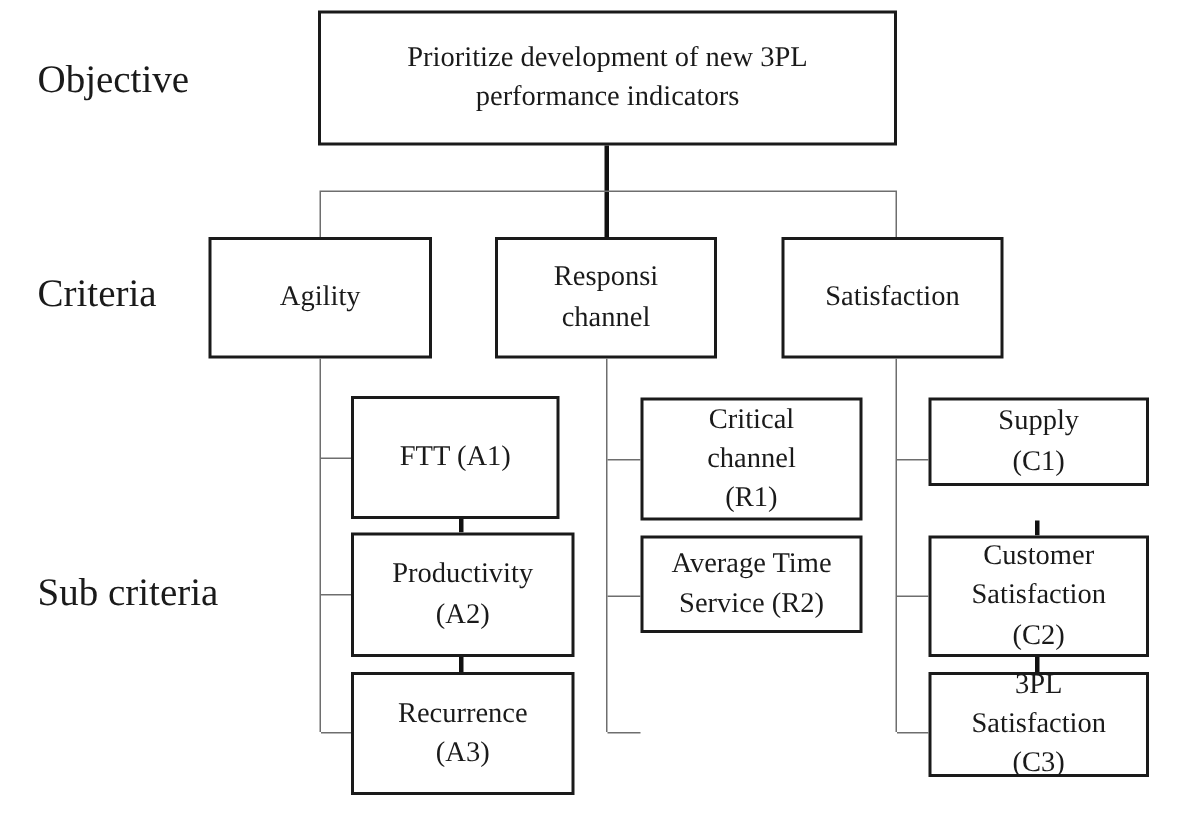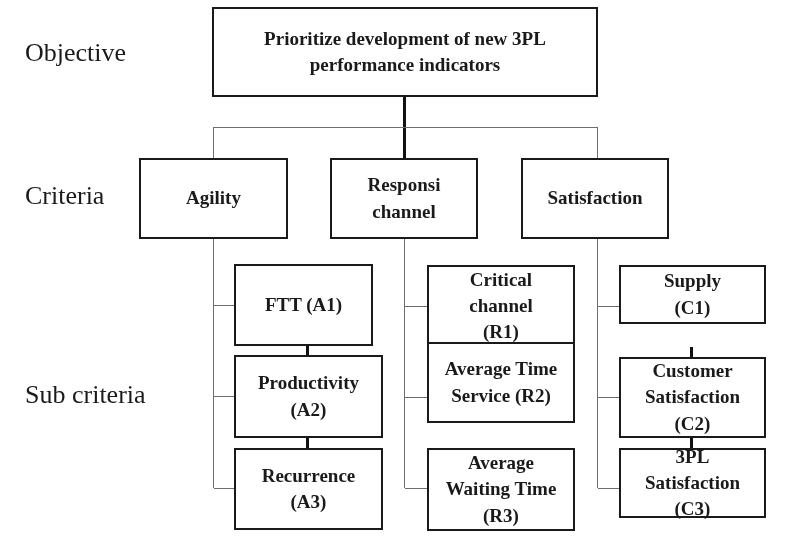--- a/index.html
+++ b/index.html
@@ -29,21 +29,20 @@
     border: 2px solid var(--box_border, #1a1a1a);
     background: #ffffff;
     display: flex;
     align-items: center;
     justify-content: center;
     text-align: center;
     font-size: 19px;
     line-height: 1.38;
     white-space: pre-line;
     padding: 2px;
-    font-weight: bold;
   }
   .line {
     position: absolute;
     background: var(--connector_thin, #6e6e6e);
   }
   .line.thick {
     background: var(--connector_thick, #111111);
   }
 </style>
 </head>
@@ -89,25 +88,22 @@
 
   <div class="node" style="left:234px;top:264px;width:139px;height:82px">FTT (A1)</div>
   <div class="node" style="left:234px;top:355px;width:149px;height:83px">Productivity
 (A2)</div>
   <div class="node" style="left:234px;top:448px;width:149px;height:82px">Recurrence
 (A3)</div>
 
   <div class="node" style="left:427px;top:265px;width:148px;height:82px">Critical
 channel
 (R1)</div>
-  <div class="node" style="left:427px;top:342px;width:148px;height:81px">Average Time
+  <div class="node" style="left:427px;top:357px;width:148px;height:65px">Average Time
 Service (R2)</div>
-  <div class="node" style="left:427px;top:448px;width:148px;height:83px">Average
-Waiting Time
-(R3)</div>
 
   <div class="node" style="left:619px;top:265px;width:147px;height:59px">Supply
 (C1)</div>
   <div class="node" style="left:619px;top:357px;width:147px;height:81px">Customer
 Satisfaction
 (C2)</div>
   <div class="node" style="left:619px;top:448px;width:147px;height:70px">3PL
 Satisfaction
 (C3)</div>
 

